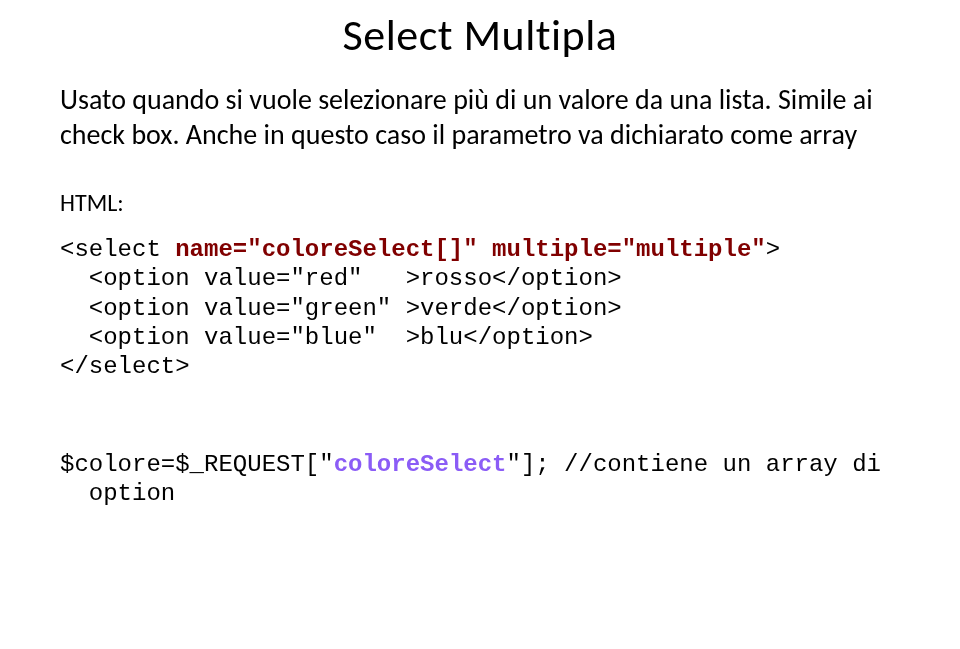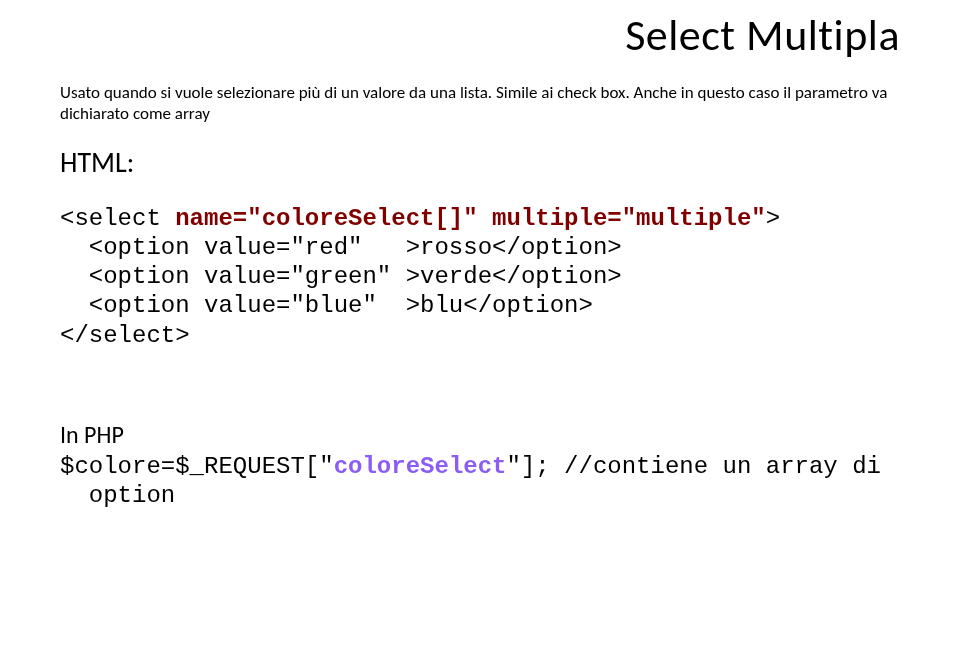--- a/index.html
+++ b/index.html
@@ -13,36 +13,36 @@
     color: #000000;
     overflow: hidden;
     position: relative;
   }
   .slide {
     padding: 8px 60px 0 60px;
   }
   .title {
     font-size: 44px;
     font-weight: 400;
-    text-align: right;
+    text-align: center;
     margin: 0 0 20px 0;
     letter-spacing: 0.5px;
   }
   .desc-label {
     font-size: 24px;
     margin-bottom: 2px;
   }
   .desc-text {
-    font-size: 17px;
+    font-size: 28px;
     line-height: 1.25;
-    margin-bottom: 20px;
+    margin-bottom: 36px;
   }
   .html-label {
-    font-size: 28px;
-    margin-bottom: 24px;
+    font-size: 24px;
+    margin-bottom: 18px;
   }
   .code-block {
     font-family: "Courier New", Courier, monospace;
     font-size: 24px;
     line-height: 1.22;
     white-space: pre;
     margin-bottom: 70px;
   }
   .kw-name { color: #800000; font-weight: bold; }
   .kw-mult { color: #800000; font-weight: bold; }
@@ -68,18 +68,17 @@
   <div class="desc-text">Usato quando si vuole selezionare più di un valore da una lista. Simile ai check box. Anche in questo caso il parametro va dichiarato come array</div>
 
   <div class="html-label">HTML:</div>
 
   <div class="code-block"><span>&lt;select </span><span class="kw-name">name="coloreSelect[]"</span><span> </span><span class="kw-mult">multiple="multiple"</span><span>&gt;</span>
 <span>  &lt;option value="red"   &gt;rosso&lt;/option&gt;</span>
 <span>  &lt;option value="green" &gt;verde&lt;/option&gt;</span>
 <span>  &lt;option value="blue"  &gt;blu&lt;/option&gt;</span>
 <span>&lt;/select&gt;</span></div>
 
-  <div class="php-label">In PHP</div>
 
   <div class="php-block"><span>$colore=$_REQUEST["</span><span class="kw-php">coloreSelect</span><span>"]; //contiene un array di</span>
 <span>  option</span></div>
 
 </div>
 
 </body></html>

